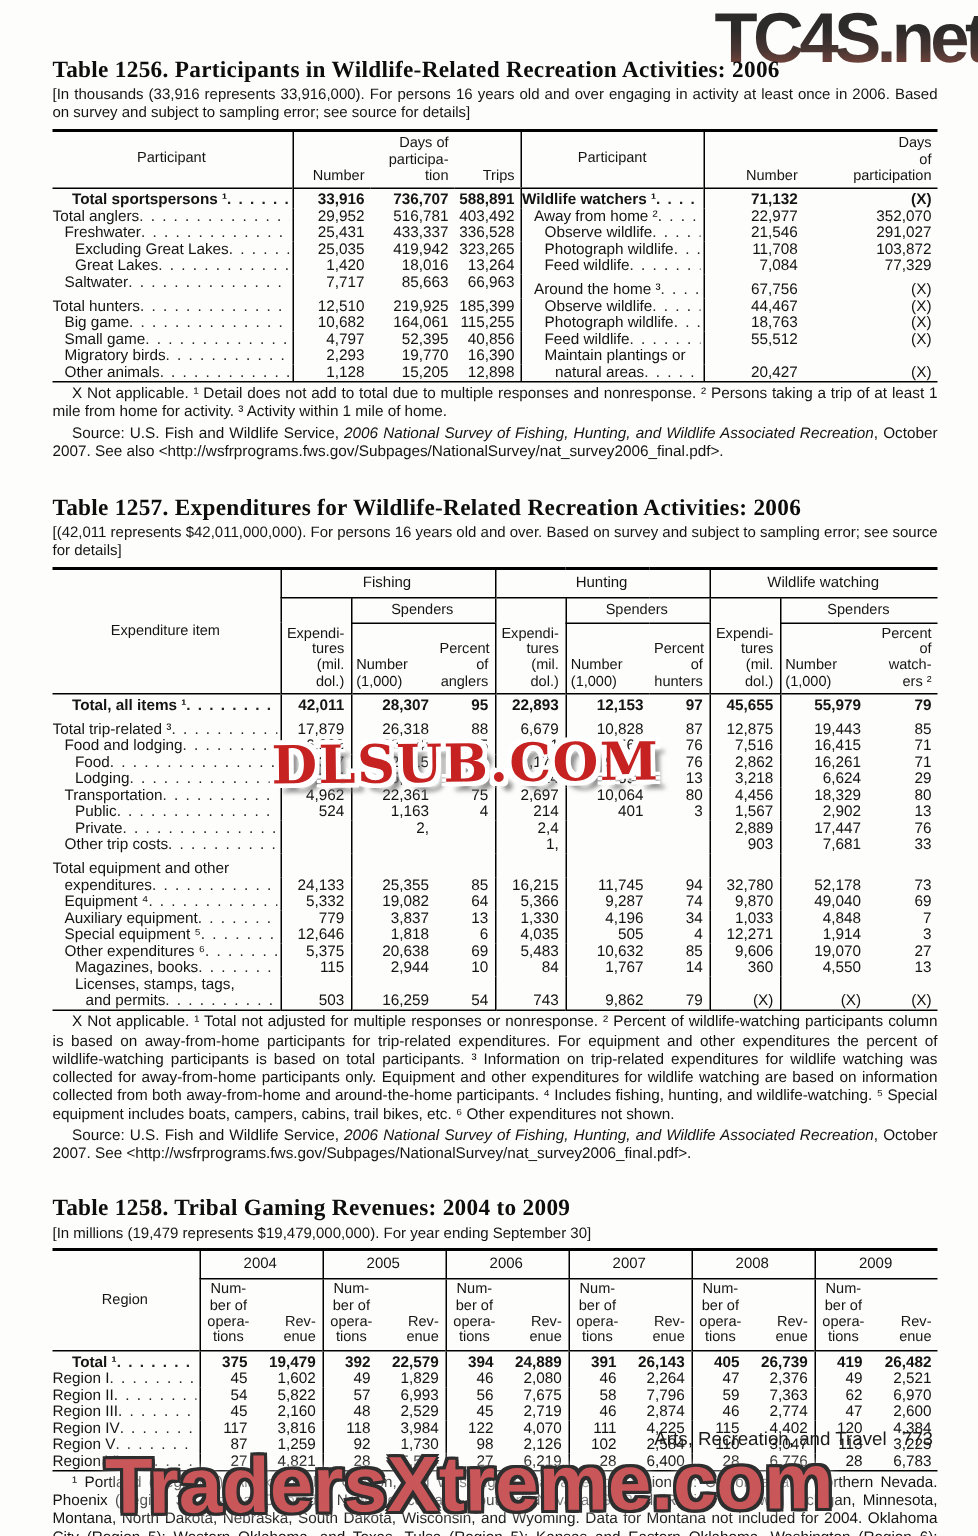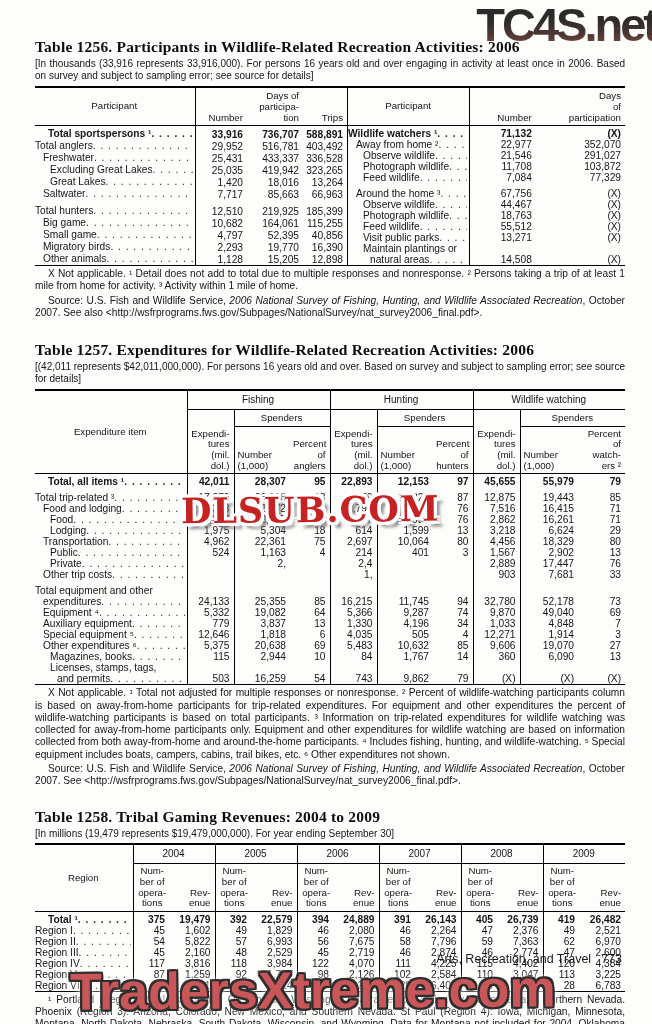--- a/index.html
+++ b/index.html
@@ -306,43 +306,35 @@
 
               <tr class="r i2">
                 <td class="lbl">
                   <span class="lt">Feed wildlife</span>
                   <span class="leader"></span>
                 </td>
                 <td class="num vl">55,512</td>
                 <td class="num">(X)</td>
               </tr>
 
-              <tr class="r i2">
-                <td class="lbl">
-                  <span class="lt">Visit public parks</span>
-                  <span class="leader"></span>
-                </td>
-                <td class="num vl">13,271</td>
-                <td class="num">(X)</td>
-              </tr>
 
               <tr class="r i2 nd">
                 <td class="lbl">
                   <span class="lt">Maintain plantings or</span>
                 </td>
                 <td class="num vl"></td>
                 <td class="num"></td>
               </tr>
 
               <tr class="r i3">
                 <td class="lbl">
                   <span class="lt">natural areas</span>
                   <span class="leader"></span>
                 </td>
-                <td class="num vl">14,508</td>
+                <td class="num vl">20,427</td>
                 <td class="num">(X)</td>
               </tr>
             </tbody>
         </table>
       </div>
 
       <p class="fn">X Not applicable. ¹ Detail does not add to total due to multiple responses and nonresponse. ² Persons taking a trip of at least 1 mile from home for activity. ³ Activity within 1 mile of home.</p>
       <p class="fn"><span>Source: U.S. Fish and Wildlife Service, </span><i>2006 National Survey of Fishing, Hunting, and Wildlife Associated Recreation</i><span>, October 2007. See also &lt;http://wsfrprograms.fws.gov/Subpages/NationalSurvey/nat_survey2006_final.pdf&gt;.</span></p>
     </section>
 
@@ -646,21 +638,21 @@
                 <span class="lt">Magazines, books</span>
                 <span class="leader"></span>
               </td>
               <td class="num vl">115</td>
               <td class="num vl">2,944</td>
               <td class="num">10</td>
               <td class="num vl">84</td>
               <td class="num vl">1,767</td>
               <td class="num">14</td>
               <td class="num vl">360</td>
-              <td class="num vl">6,090</td>
+              <td class="num vl">4,550</td>
               <td class="num">13</td>
             </tr>
 
             <tr class="r i2 nd">
               <td class="lbl">
                 <span class="lt">Licenses, stamps, tags,</span>
               </td>
               <td class="num vl"></td>
               <td class="num vl"></td>
               <td class="num"></td>

